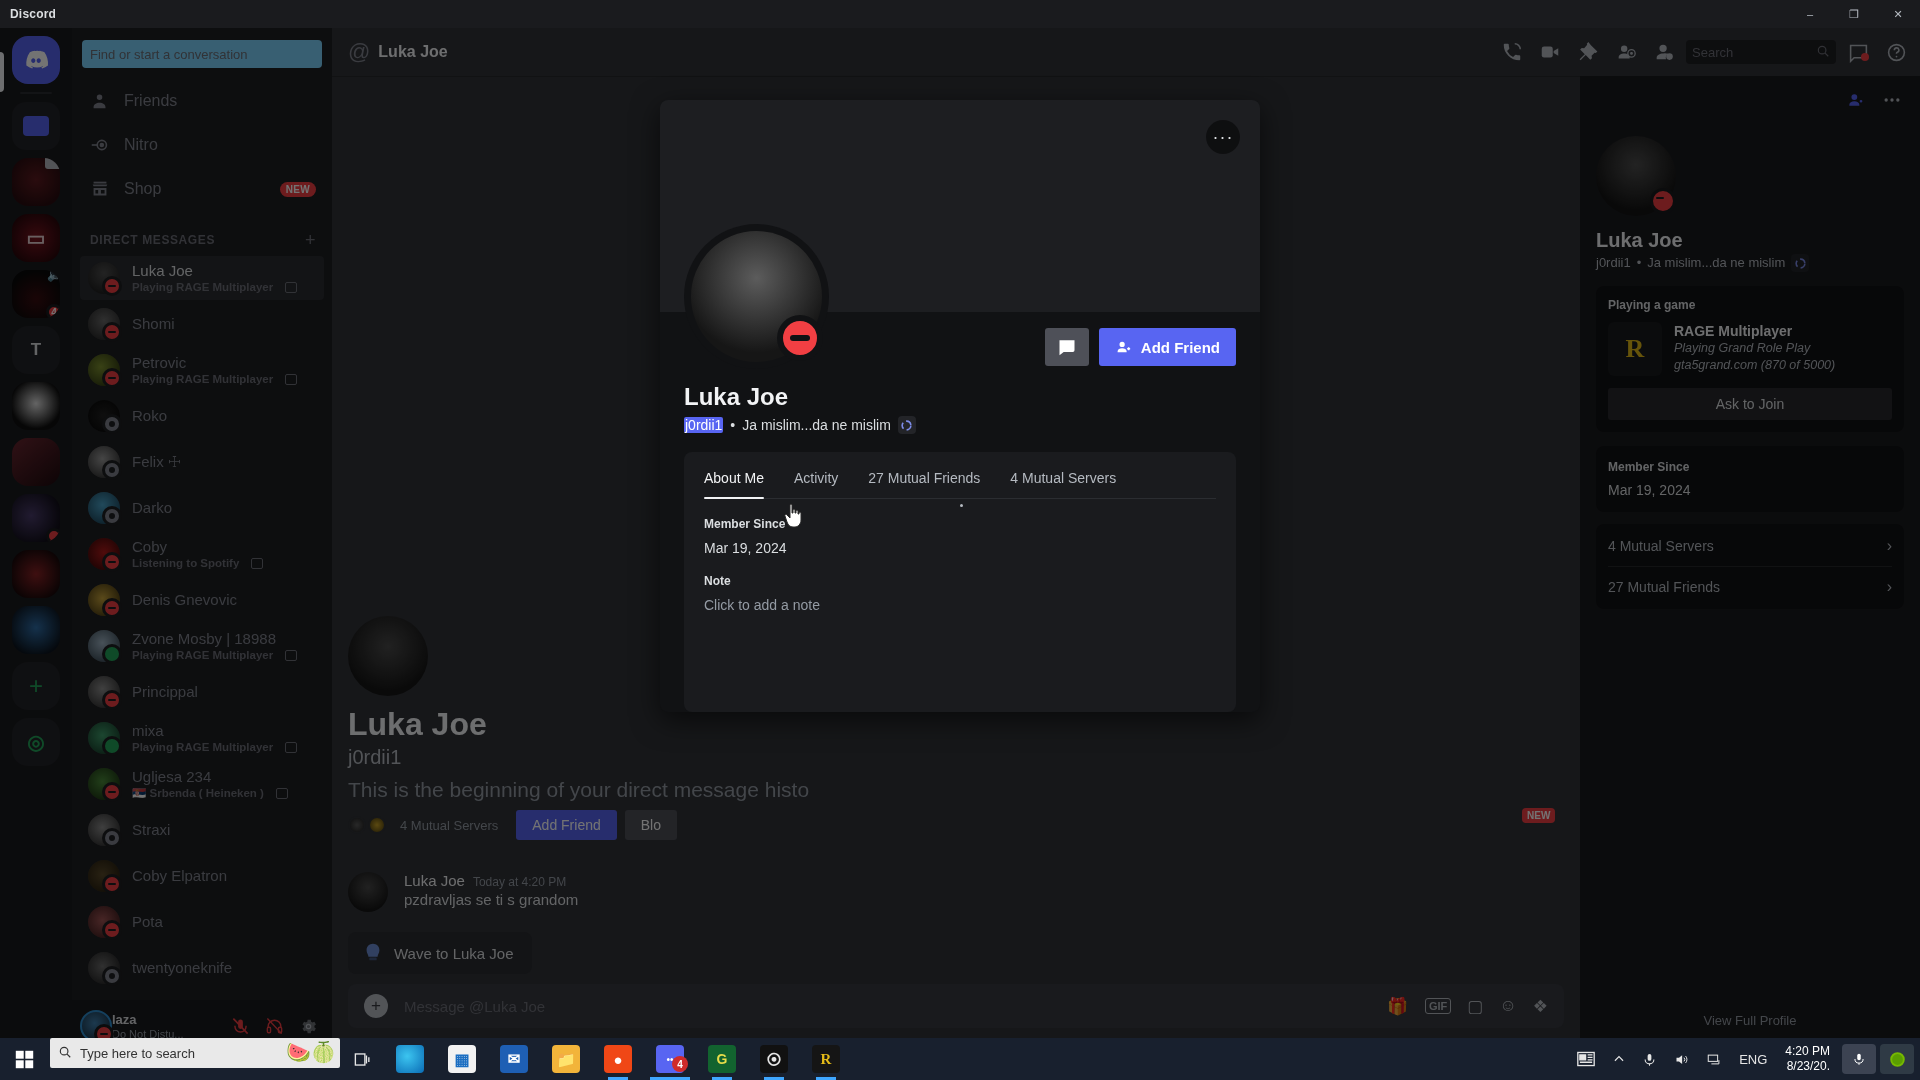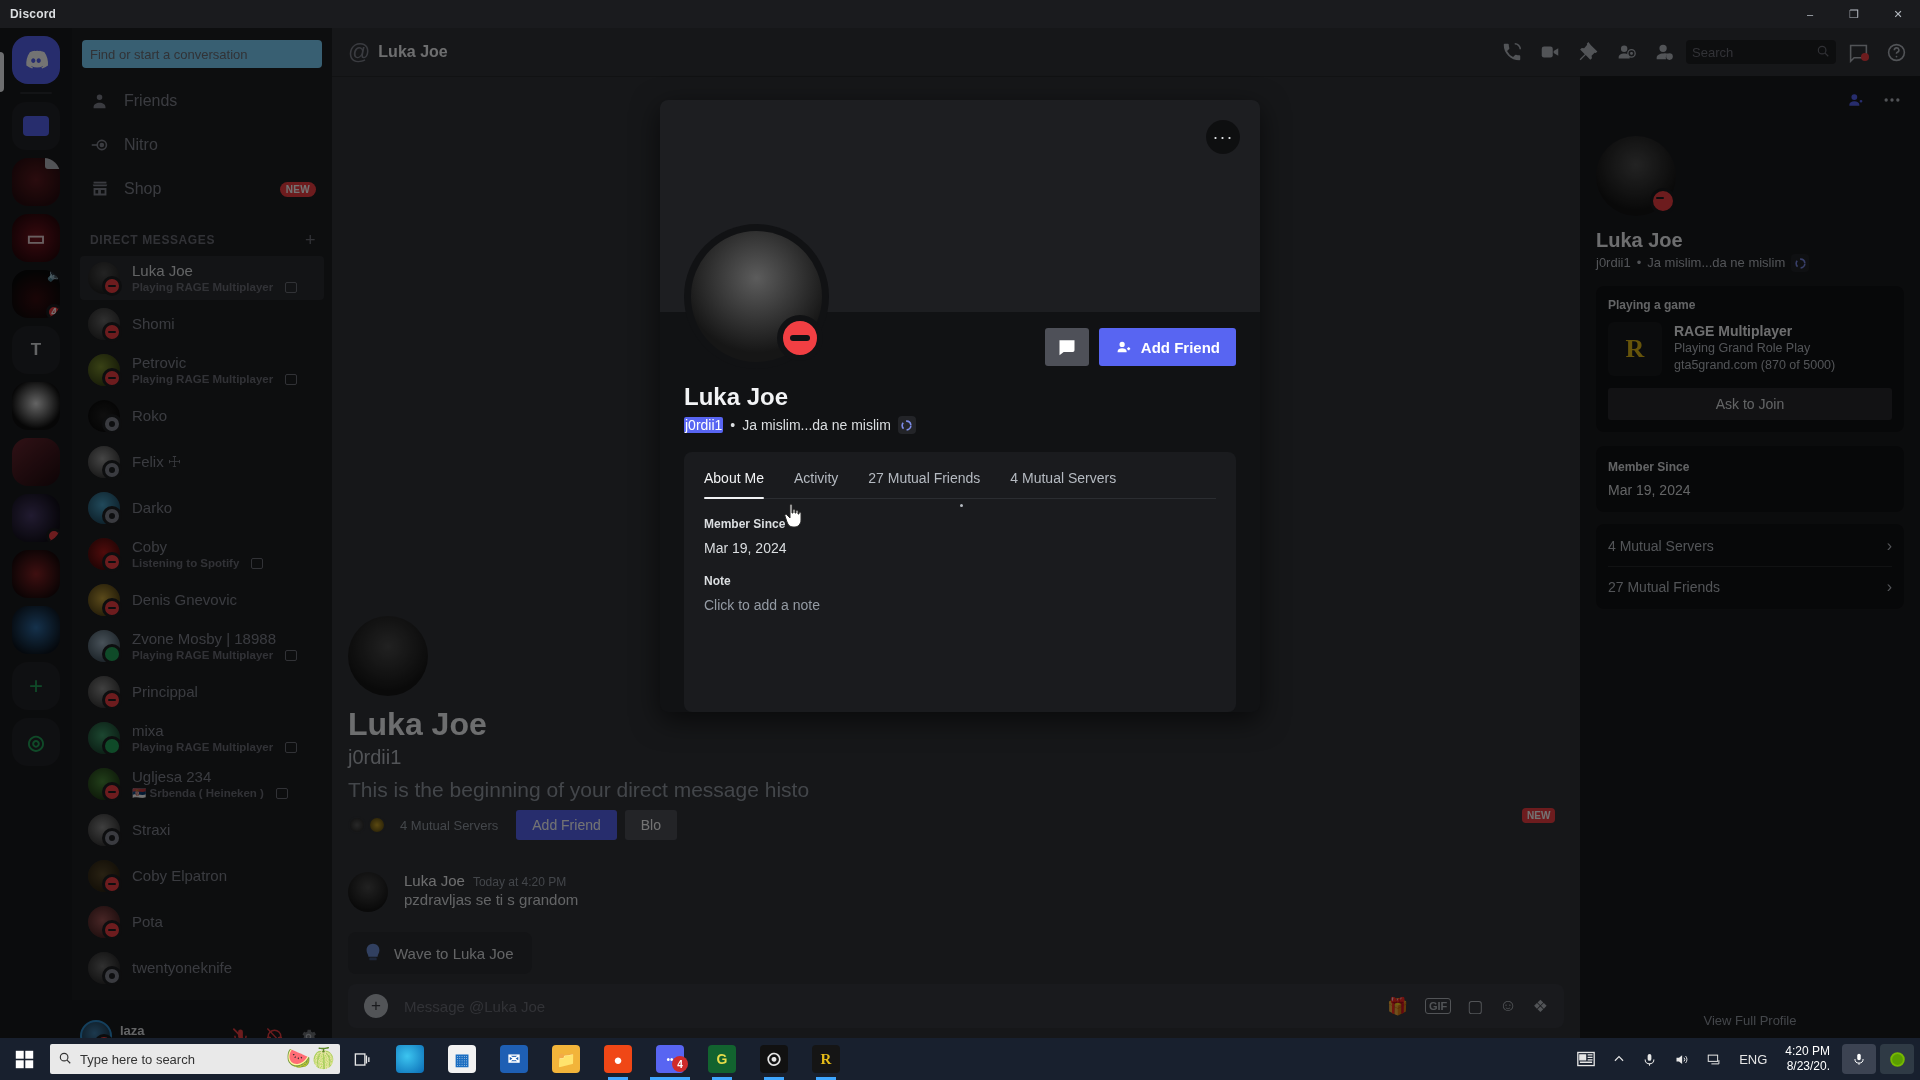--- a/index.html
+++ b/index.html
@@ -71,22 +71,22 @@
     border-radius:50%; background:#1e1f22; }
   .dmtxt { min-width:0; flex:1; }
   .dmname { color:#80848e; font-size:15px; line-height:18px; white-space:nowrap;
     overflow:hidden; text-overflow:ellipsis; }
   .dmitem.active .dmname { color:#dbdee1; }
   .dmsub { color:#6d6f78; font-size:11.5px; font-weight:bold; line-height:14px; display:flex;
     align-items:center; gap:12px; white-space:nowrap; overflow:hidden; }
   .mini-ico { width:12px; height:11px; border:1px solid #6d6f78; border-radius:2px; flex:0 0 auto; }
 
   
-  .userpanel { height:52px; background:#1a1b1e; display:flex; align-items:flex-end;
-    padding:0 8px; gap:8px; }
+  .userpanel { height:52px; background:#1a1b1e; display:flex; align-items:center;
+    padding:0 8px; gap:0; }
   .userpanel .upav { width:32px; height:32px; border-radius:50%; position:relative; }
   .upname { color:#dbdee1; font-size:13px; font-weight:600; line-height:16px; }
   .upstat { color:#949ba4; font-size:11px; line-height:13px; }
   .up-actions { margin-left:auto; display:flex; gap:2px; }
   .up-btn { width:32px; height:32px; border-radius:4px; display:flex; align-items:center;
     justify-content:center; color:#b5bac1; }
 
   
   .main { flex:1; background:#313338; display:flex; flex-direction:column; min-width:0; }
   .topbar { height:48px; display:flex; align-items:center; padding:0 8px 0 16px;
@@ -147,21 +147,21 @@
   .rb-sub { color:#b5bac1; font-size:13px; line-height:18px; display:flex; align-items:center;
     gap:6px; margin-top:2px; }
   .clanbadge { width:18px; height:18px; border-radius:4px; background:#232428;
     display:flex; align-items:center; justify-content:center; }
   .rb-card { background:#111214; border-radius:8px; padding:12px; margin-top:14px; }
   .rb-card h4 { color:#dbdee1; font-size:12px; font-weight:bold; margin-bottom:10px; }
   .actrow { display:flex; gap:12px; }
   .actimg { width:54px; height:54px; border-radius:6px; background:#1a1b1e;
     display:flex; align-items:center; justify-content:center; flex:0 0 auto; }
   .acttxt .t1 { color:#f2f3f5; font-size:14px; font-weight:600; line-height:18px; }
-  .acttxt .t2, .acttxt .t3 { color:#b5bac1; font-size:12.5px; line-height:17px; }
+  .acttxt .t2, .acttxt .t3 { color:#b5bac1; font-size:12.5px; line-height:17px;font-style:italic; }
   .askbtn { margin-top:12px; height:32px; background:#29292d; border-radius:3px; color:#dbdee1;
     font-size:14px; display:flex; align-items:center; justify-content:center; }
   .rb-label { color:#dbdee1; font-size:12px; font-weight:bold; }
   .rb-value { color:#dbdee1; font-size:14px; margin-top:8px; }
   .rb-row { height:40px; display:flex; align-items:center; color:#b5bac1; font-size:14px; }
   .rb-row .chev { margin-left:auto; color:#b5bac1; font-size:16px; }
   .rb-sep { height:1px; background:#26282c; }
   .viewfull { position:absolute; bottom:24px; left:0; width:100%; text-align:center;
     color:#949ba4; font-size:13px; }
   .newtag { position:absolute; background:#f23f43; color:#fff; font-size:10px;
@@ -206,21 +206,21 @@
   .m-sect .lbl { color:#dbdee1; font-size:12px; font-weight:bold; }
   .m-sect .val { color:#dbdee1; font-size:14px; margin-top:9px; }
   .m-sect .note { color:#949ba4; font-size:14px; margin-top:9px; }
   .m-dot { position:absolute; left:50%; top:52px; width:3px; height:3px; border-radius:50%;
     background:#b5bac1; }
   .cursor { position:absolute; z-index:70; left:783px; top:503px; width:22px; height:26px;
     pointer-events:none; }
 
   
   .taskbar { position:absolute; left:0; bottom:0; width:1920px; height:42px;
-    background:#18202e; display:flex; align-items:center; z-index:80; }
+    background:#18202e; display:flex; z-index:80; }
   .tb-start { width:48px; height:42px; display:flex; align-items:center; justify-content:center; }
   .tb-search { width:290px; height:30px; background:#e9e9e9; border-radius:2px; display:flex;
     align-items:center; gap:8px; padding:0 8px; color:#333; font-size:13px; margin-left:2px;
     position:relative; overflow:hidden; }
   .tb-task { width:44px; height:42px; display:flex; align-items:center; justify-content:center;
     color:#e6e6e6; }
   .tb-app { width:52px; height:42px; display:flex; align-items:center; justify-content:center;
     position:relative; }
   .tb-app .sq { width:28px; height:28px; border-radius:4px; display:flex; align-items:center;
     justify-content:center; font-size:14px; font-weight:bold; color:#fff; }

